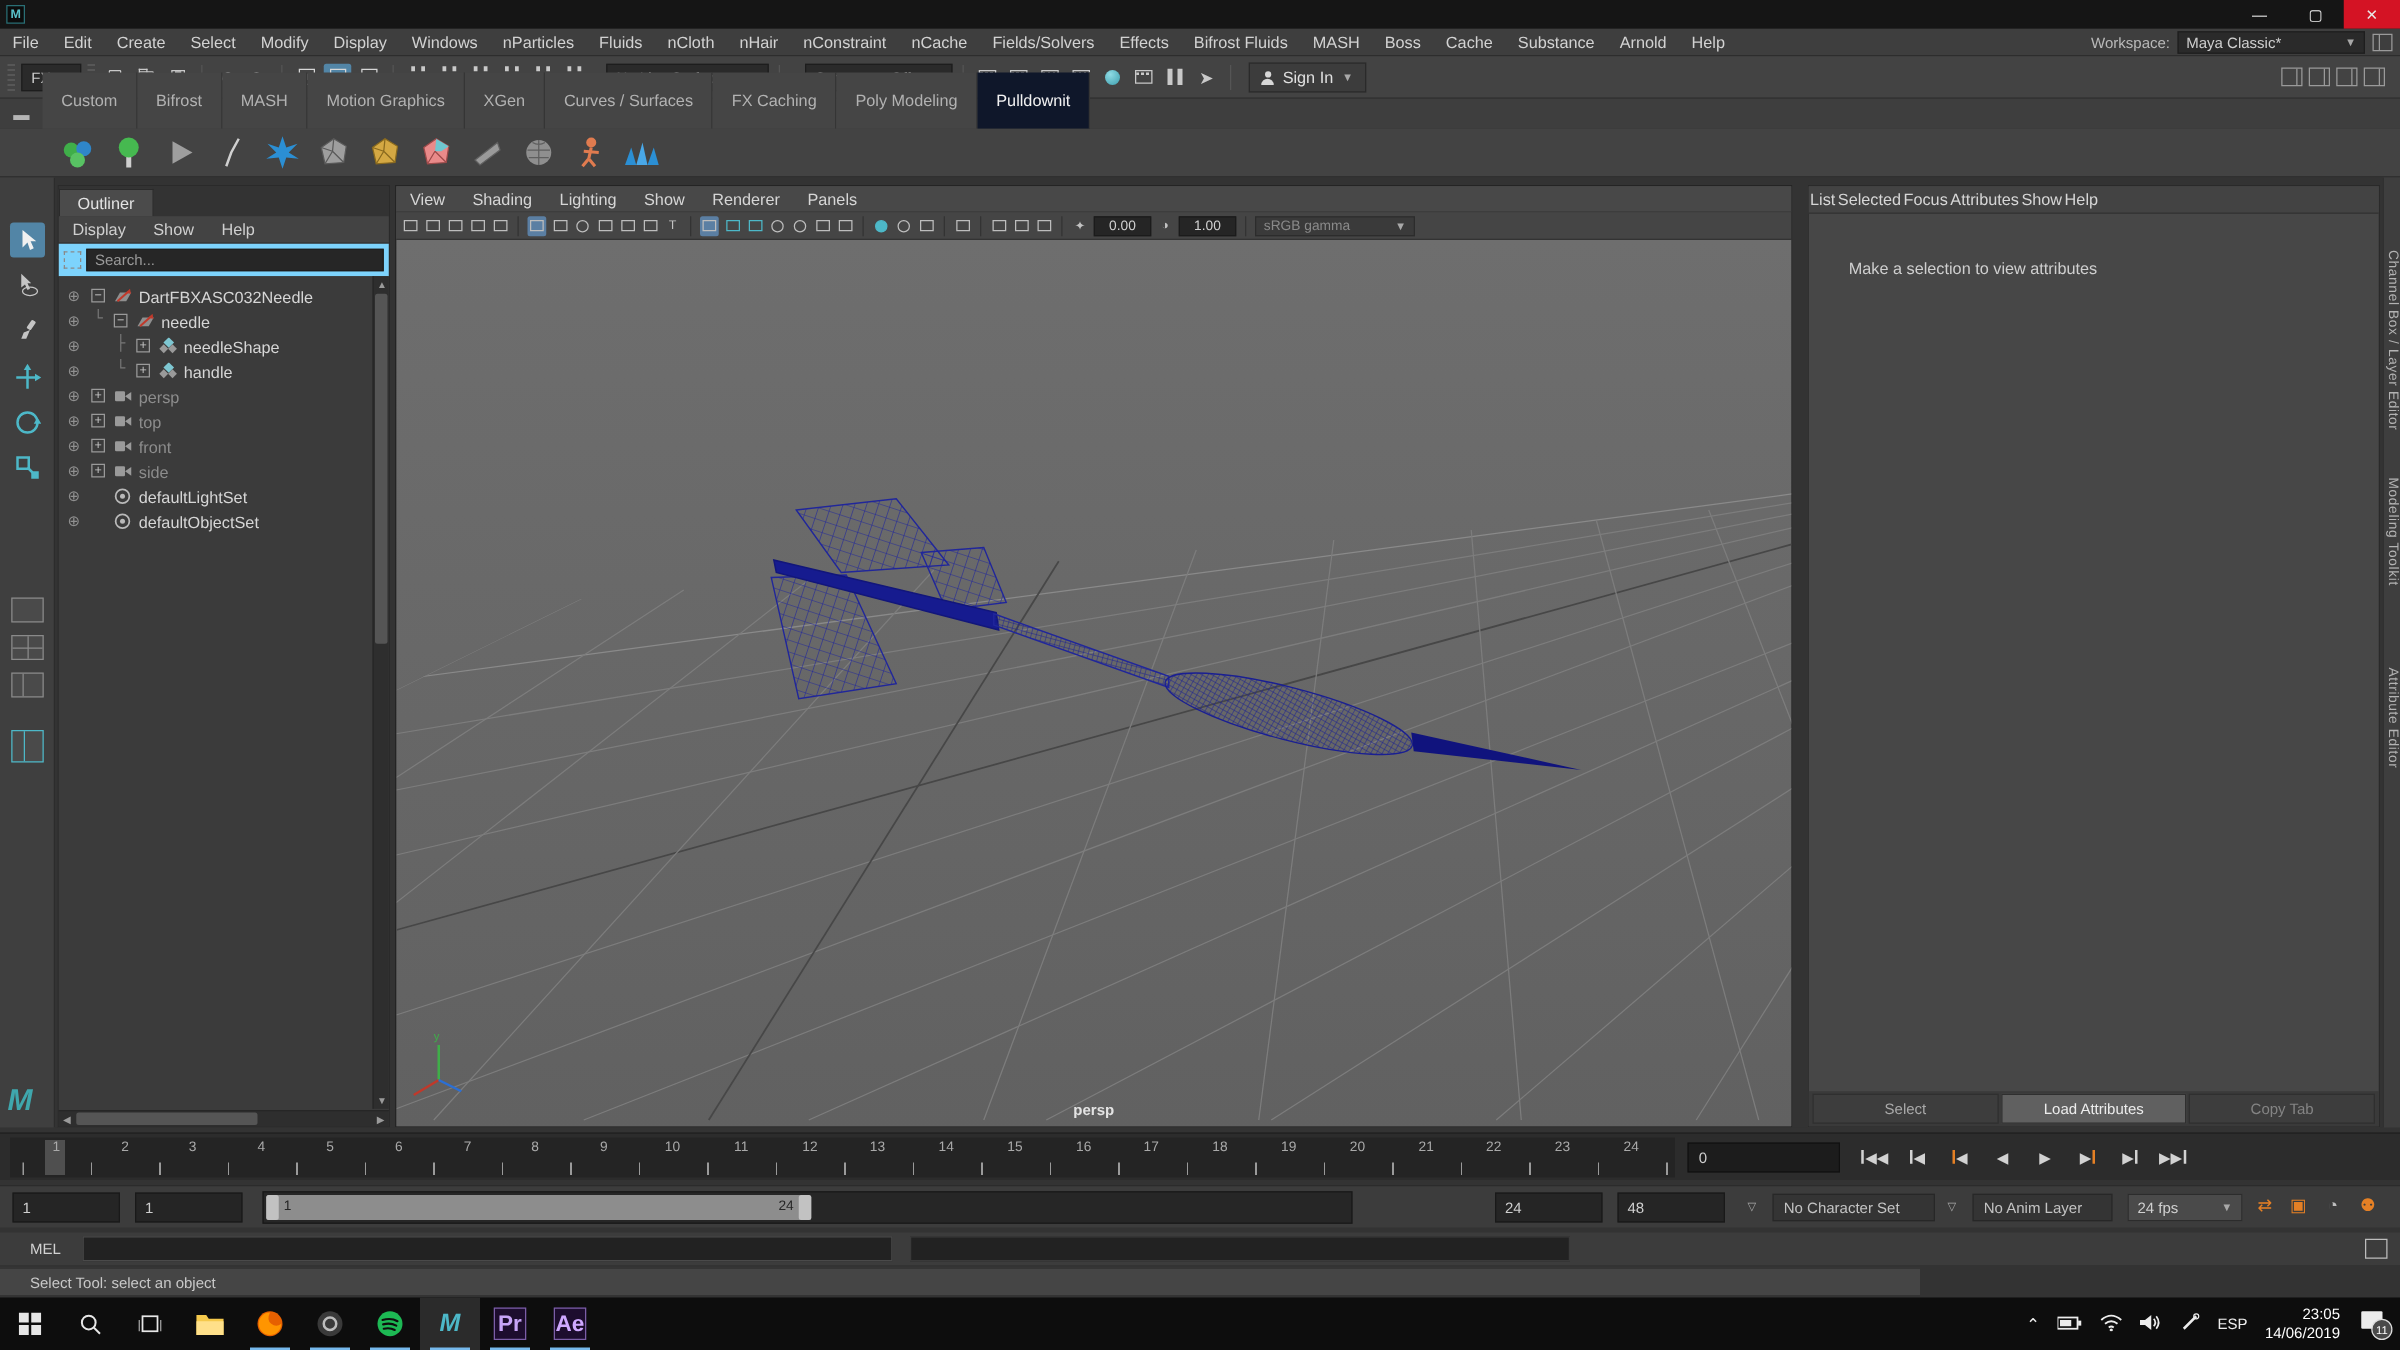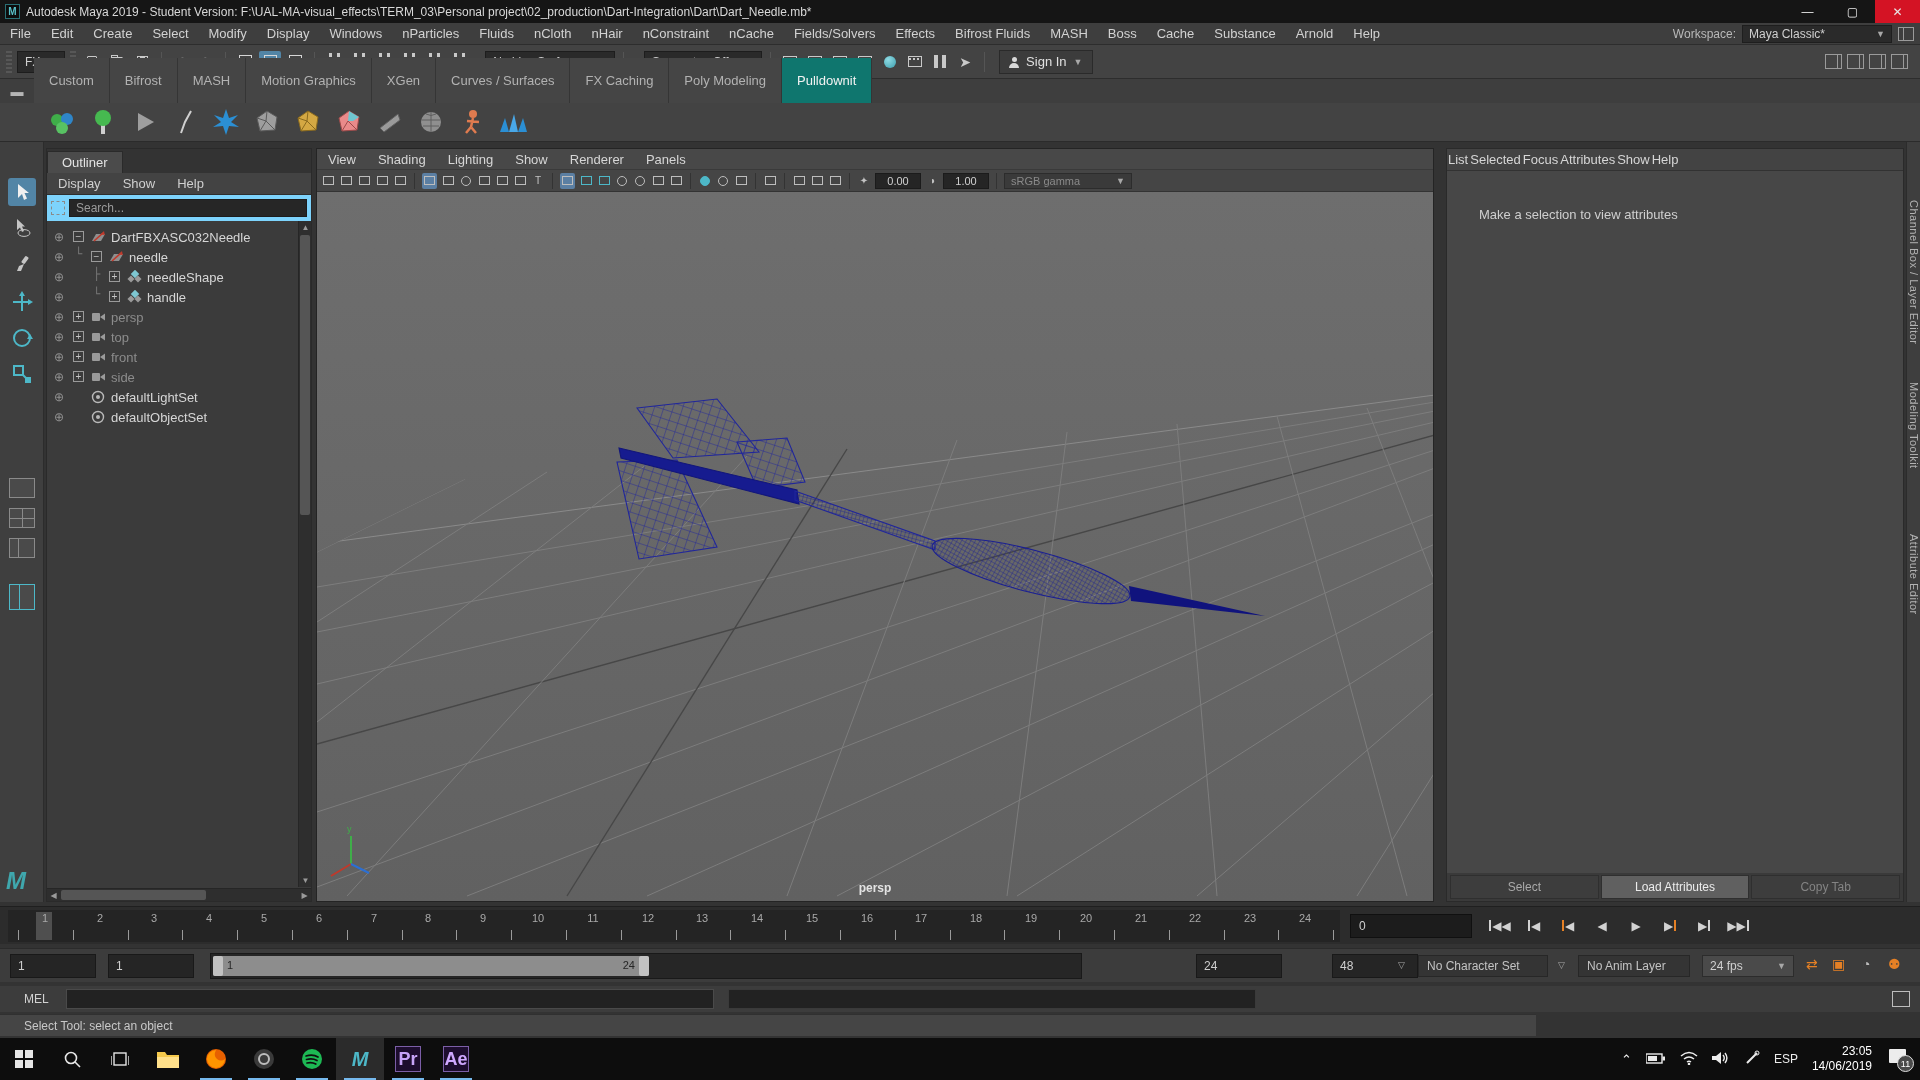--- a/index.html
+++ b/index.html
@@ -56,21 +56,21 @@
   .person:after{content:"";position:absolute;left:0;bottom:-1px;width:10px;height:5px;border-radius:5px 5px 0 0;background:#d7d7d7}
   .signin-label{font-size:13px;color:#e0e0e0}
   .panel-toggles{margin-left:auto;display:flex;gap:5px;padding-right:8px}
   .ptog{width:17px;height:15px;border:1px solid #9a9a9a;position:relative}
   .ptog:before{content:"";position:absolute;right:3px;top:0;bottom:0;border-left:1px solid #9a9a9a}
 
   
   .shelftabs{position:absolute;left:0;top:79px;width:1920px;height:24px;background:#3e3e3e;display:flex;align-items:flex-end}
   .shelf-collapse{width:34px;height:100%;display:flex;align-items:center;justify-content:center;color:#b5b5b5;font-size:13px}
   .stab{padding:14px 15px;font-size:13px;color:#b2b2b2;background:#454545;border-right:1px solid #353535;line-height:17px}
-  .stab.active{color:#f2f2f2;background:#0f766e}
+  .stab.active{color:#f2f2f2;background:#0f172a}
   .shelficons{position:absolute;left:0;top:103px;width:1920px;height:39px;background:#434343;display:flex;align-items:center;gap:9px;padding-left:46px;border-bottom:1px solid #2b2b2b}
   .shicon{width:32px;height:32px;display:flex;align-items:center;justify-content:center}
 
   
   .main{position:absolute;left:0;top:142px;width:1920px;height:760px;background:#333}
 
   
   .toolbox{position:absolute;left:0;top:0;width:44px;height:760px;background:#3f3f3f;border-right:1px solid #2c2c2c}
   .tool{position:absolute;left:8px;width:28px;height:28px;display:flex;align-items:center;justify-content:center;border-radius:3px}
   .tool.active{background:#5285a6}
@@ -192,21 +192,20 @@
   .notif .badge{position:absolute;right:-4px;bottom:-2px;width:17px;height:17px;border-radius:50%;background:#4a4a4a;
      border:1px solid #ddd;color:#fff;font-size:9px;display:flex;align-items:center;justify-content:center}
 </style>
 </head>
 <body>
 
 <div class="screen">
 
   <div class="titlebar">
     <div class="maya-badge">M</div>
-    <div class="title-text">Autodesk Maya 2019 - Student Version: F:\UAL-MA-visual_effects\TERM_03\Personal project\02_production\Dart-Integration\Dart\Dart_Needle.mb*</div>
     <div class="win-btns">
       <div class="win-btn">—</div>
       <div class="win-btn">▢</div>
       <div class="win-btn close">✕</div>
     </div>
   </div>
 
   <div class="menubar">
     <span class="menu-item">File</span>
     <span class="menu-item">Edit</span>
@@ -854,21 +853,21 @@
     <div class="rfield" style="left:108px;width:86px">1</div>
     <div class="rtrack">
       <div class="rbar">
         <div class="rhandle" style="left:0"></div>
         <span class="lab" style="left:14px">1</span>
         <span class="lab" style="right:14px">24</span>
         <div class="rhandle" style="right:0"></div>
       </div>
     </div>
     <div class="rfield" style="left:1196px;width:86px">24</div>
-    <div class="rfield" style="left:1332px;width:86px">48</div>
+    <div class="rfield" style="left:1294px;width:86px">48</div>
     <span class="rcaret" style="left:1398px">▽</span>
     <div class="rselect" style="left:1418px;width:130px">No Character Set</div>
     <span class="rcaret" style="left:1558px">▽</span>
     <div class="rselect" style="left:1578px;width:112px">No Anim Layer</div>
     <div class="fpsbox" style="left:1702px;width:92px">
       <span>24 fps</span>
       <span class="caret">▼</span>
     </div>
     <span class="ric" style="left:1806px">⇄</span>
     <span class="ric" style="left:1832px">▣</span>

